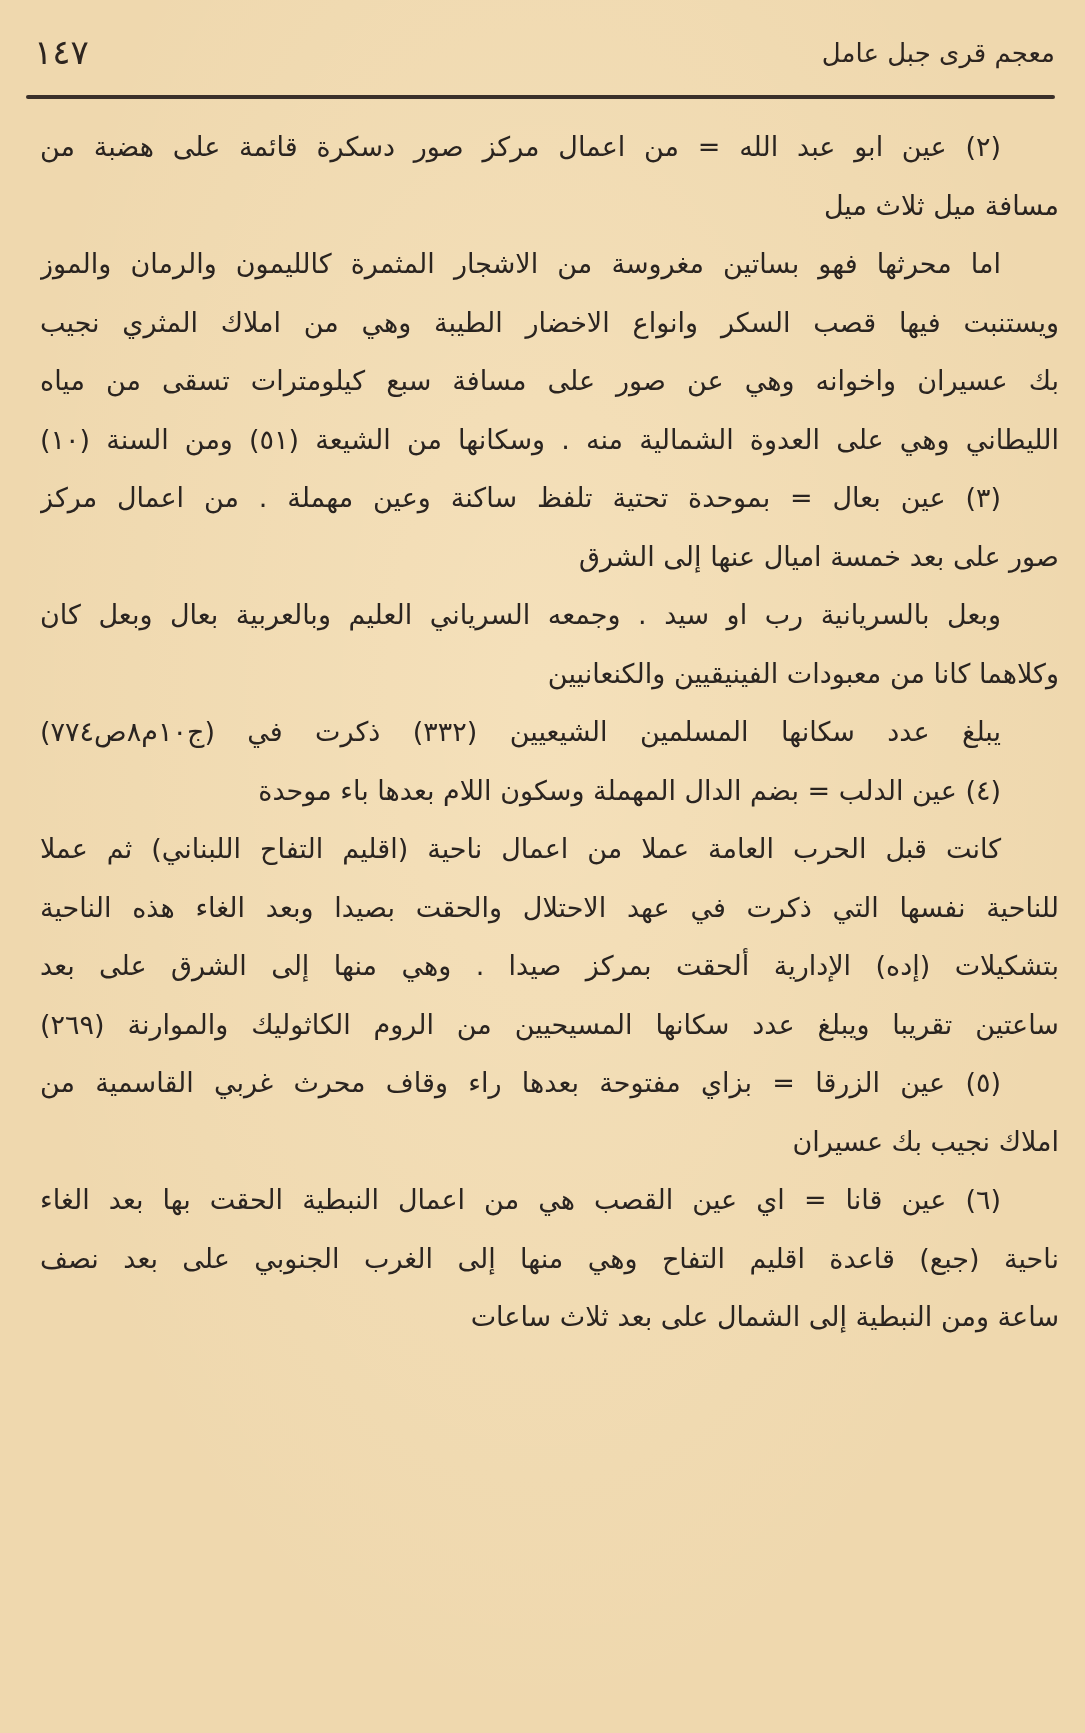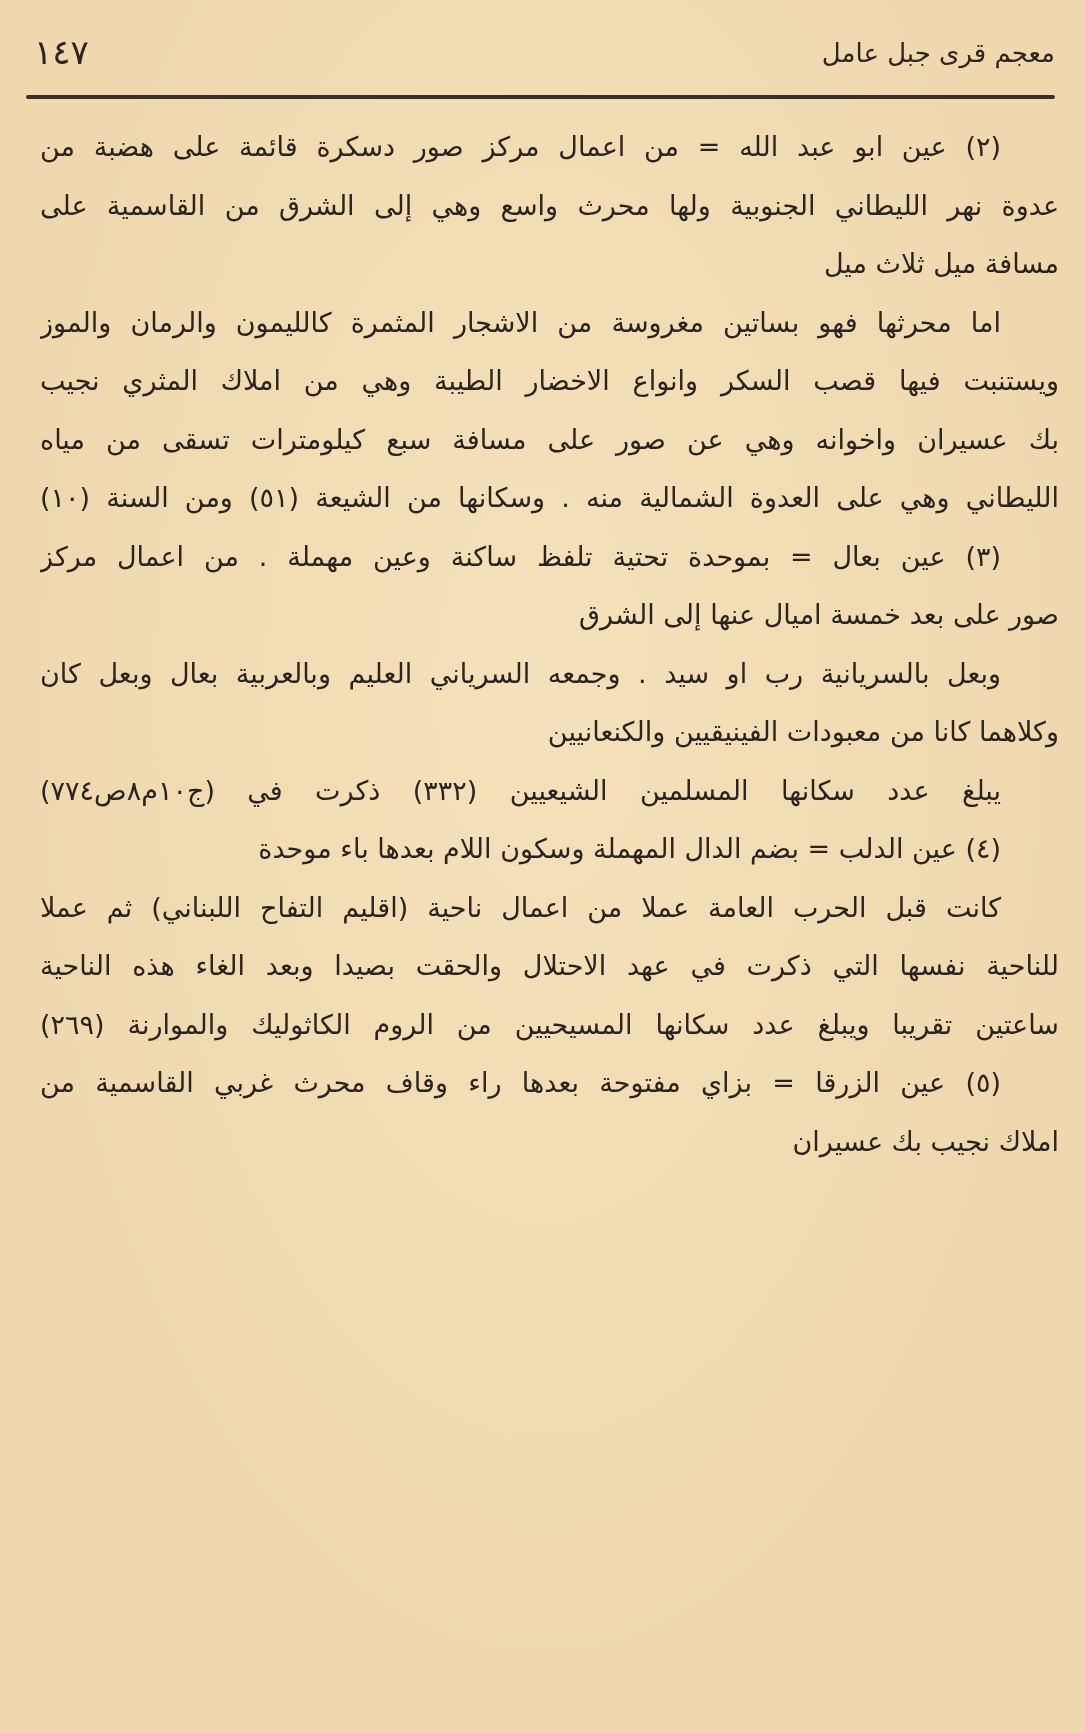--- a/index.html
+++ b/index.html
@@ -88,38 +88,43 @@
 <div class="page">
   <div class="header">
     <div class="page-number">٧٤١</div>
     <div class="running-title">معجم قرى جبل عامل</div>
   </div>
   <div class="rule"></div>
 
   <div class="body-text" id="body-text">
       <div class="entry">
         <div class="line indent">(٢) عين ابو عبد الله = من اعمال مركز صور دسكرة قائمة على هضبة من</div>
-        <div class="line">عدوة نهر الليطاني الجنوبية ولها محرث واسع وهي إلى الشرق من القاسمية على</div>
         <div class="line last">مسافة ميل ثلاث ميل</div>
         <div class="line indent">اما محرثها فهو بساتين مغروسة من الاشجار المثمرة كالليمون والرمان والموز</div>
         <div class="line">ويستنبت فيها قصب السكر وانواع الاخضار الطيبة وهي من املاك المثري نجيب</div>
         <div class="line">بك عسيران واخوانه وهي عن صور على مسافة سبع كيلومترات تسقى من مياه</div>
         <div class="line">الليطاني وهي على العدوة الشمالية منه . وسكانها من الشيعة (٥١) ومن السنة (١٠)</div>
       </div>
       <div class="entry">
         <div class="line indent">(٣) عين بعال = بموحدة تحتية تلفظ ساكنة وعين مهملة . من اعمال مركز</div>
         <div class="line last">صور على بعد خمسة اميال عنها إلى الشرق</div>
         <div class="line indent">وبعل بالسريانية رب او سيد . وجمعه السرياني العليم وبالعربية بعال وبعل كان</div>
         <div class="line last">وكلاهما كانا من معبودات الفينيقيين والكنعانيين</div>
         <div class="line indent">يبلغ عدد سكانها المسلمين الشيعيين (٣٣٢) ذكرت في (ج١٠م٨ص٧٧٤)</div>
       </div>
       <div class="entry">
         <div class="line indent last">(٤) عين الدلب = بضم الدال المهملة وسكون اللام بعدها باء موحدة</div>
         <div class="line indent">كانت قبل الحرب العامة عملا من اعمال ناحية (اقليم التفاح اللبناني) ثم عملا</div>
         <div class="line">للناحية نفسها التي ذكرت في عهد الاحتلال والحقت بصيدا وبعد الغاء هذه الناحية</div>
+        <div class="line">بتشكيلات (إده) الإدارية ألحقت بمركز صيدا . وهي منها إلى الشرق على بعد</div>
         <div class="line">ساعتين تقريبا ويبلغ عدد سكانها المسيحيين من الروم الكاثوليك والموارنة (٢٦٩)</div>
       </div>
       <div class="entry">
         <div class="line indent">(٥) عين الزرقا = بزاي مفتوحة بعدها راء وقاف محرث غربي القاسمية من</div>
         <div class="line last">املاك نجيب بك عسيران</div>
       </div>
+      <div class="entry">
+        <div class="line indent">(٦) عين قانا = اي عين القصب هي من اعمال النبطية الحقت بها بعد الغاء</div>
+        <div class="line">ناحية (جبع) قاعدة اقليم التفاح وهي منها إلى الغرب الجنوبي على بعد نصف</div>
+        <div class="line last">ساعة ومن النبطية إلى الشمال على بعد ثلاث ساعات</div>
+      </div>
     </div>
 </div>
 
 </body></html>

